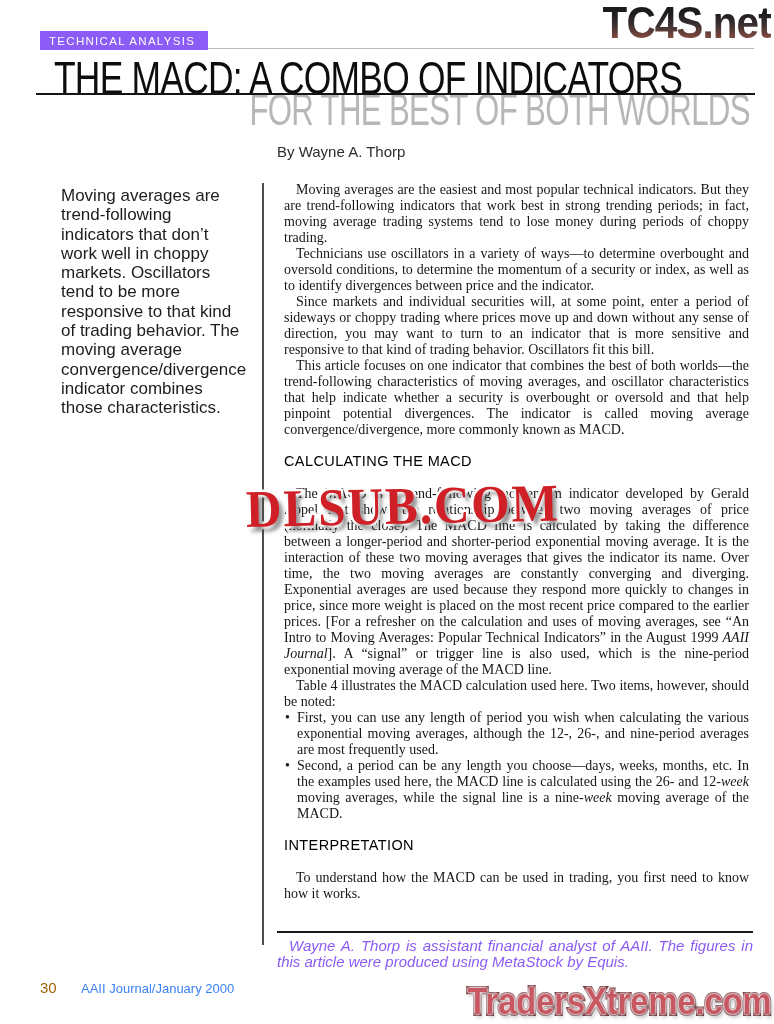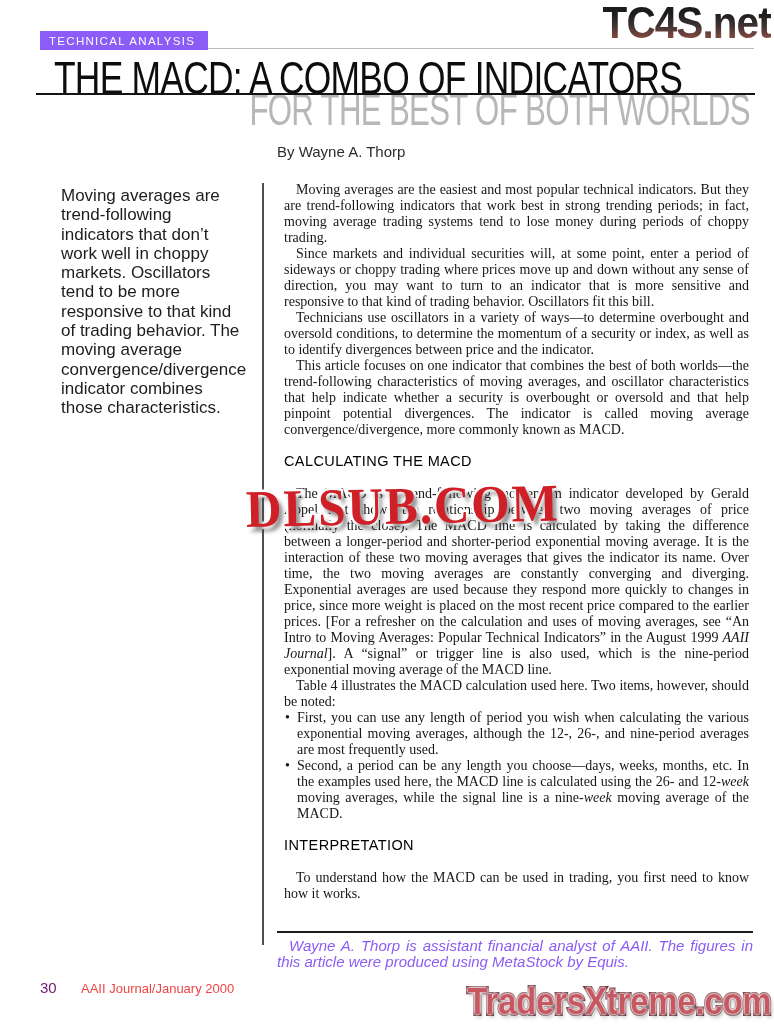--- a/index.html
+++ b/index.html
@@ -61,22 +61,22 @@
   .footnote {
     position:absolute; left:277px; top:931px; width:476px;
     border-top:2px solid #1c1c1c; padding-top:5px;
   }
   .footnote p {
     margin:0; font-style:italic; font-size:15px; line-height:15.5px;
     color:#8b5cf6; text-align:justify; text-indent:12px;
   }
 
   
-  .page-number { position:absolute; left:40px; top:979px; font-size:15px; color:#701a75; }
-  .journal-ref { position:absolute; left:81px; top:981px; font-size:13px; color:#ef4444;text-align:center; }
+  .page-number { position:absolute; left:40px; top:979px; font-size:15px; color:#a16207; }
+  .journal-ref { position:absolute; left:81px; top:981px; font-size:13px; color:#3b82f6;text-align:center; }
 
   
   .wm-dlsub {
     position:absolute; left:246px; top:483px;
     font-family:"Liberation Serif", serif; font-weight:700; font-size:53px; line-height:1;
     letter-spacing:2px; white-space:nowrap; color:#cf2027;
     -webkit-text-stroke:5px #ffffff; paint-order:stroke fill;
     text-shadow:4px 5px 4px rgba(70,70,70,0.55);
     transform:rotate(-1.2deg) scaleX(0.93); transform-origin:0 50%;
   }
@@ -103,22 +103,22 @@
   <div class="title-underline"></div>
 
   <div class="byline">By Wayne A. Thorp</div>
 
   <div class="pullquote">Moving averages are trend-following indicators that don’t work well in choppy markets. Oscillators tend to be more responsive to that kind of trading behavior. The moving average convergence/divergence indicator combines those characteristics.</div>
 
   <div class="column-divider"></div>
 
   <div class="article">
       <p class="para">Moving averages are the easiest and most popular technical indicators. But they are trend-following indicators that work best in strong trending periods; in fact, moving average trading systems tend to lose money during periods of choppy trading.</p>
+      <p class="para">Technicians use oscillators in a variety of ways—to determine overbought and oversold conditions, to determine the momentum of a security or index, as well as to identify divergences between price and the indicator.</p>
       <p class="para">Since markets and individual securities will, at some point, enter a period of sideways or choppy trading where prices move up and down without any sense of direction, you may want to turn to an indicator that is more sensitive and responsive to that kind of trading behavior. Oscillators fit this bill.</p>
-      <p class="para">Technicians use oscillators in a variety of ways—to determine overbought and oversold conditions, to determine the momentum of a security or index, as well as to identify divergences between price and the indicator.</p>
       <p class="para">This article focuses on one indicator that combines the best of both worlds—the trend-following characteristics of moving averages, and oscillator characteristics that help indicate whether a security is overbought or oversold and that help pinpoint potential divergences. The indicator is called moving average convergence/divergence, more commonly known as MACD.</p>
       <h3 class="col-heading">CALCULATING THE MACD</h3>
       <p class="para">The MACD is a trend-following momentum indicator developed by Gerald Appel that shows the relationship between two moving averages of price (normally the close). The MACD line is calculated by taking the difference between a longer-period and shorter-period exponential moving average. It is the interaction of these two moving averages that gives the indicator its name. Over time, the two moving averages are constantly converging and diverging. Exponential averages are used because they respond more quickly to changes in price, since more weight is placed on the most recent price compared to the earlier prices. [For a refresher on the calculation and uses of moving averages, see “An Intro to Moving Averages: Popular Technical Indicators” in the August 1999 <i>AAII Journal</i>]. A “signal” or trigger line is also used, which is the nine-period exponential moving average of the MACD line.</p>
       <p class="para">Table 4 illustrates the MACD calculation used here. Two items, however, should be noted:</p>
       <p class="bullet">First, you can use any length of period you wish when calculating the various exponential moving averages, although the 12-, 26-, and nine-period averages are most frequently used.</p>
       <p class="bullet">Second, a period can be any length you choose—days, weeks, months, etc. In the examples used here, the MACD line is calculated using the 26- and 12-<i>week</i> moving averages, while the signal line is a nine-<i>week</i> moving average of the MACD.</p>
       <h3 class="col-heading">INTERPRETATION</h3>
       <p class="para">To understand how the MACD can be used in trading, you first need to know how it works.</p>
     </div>
 

